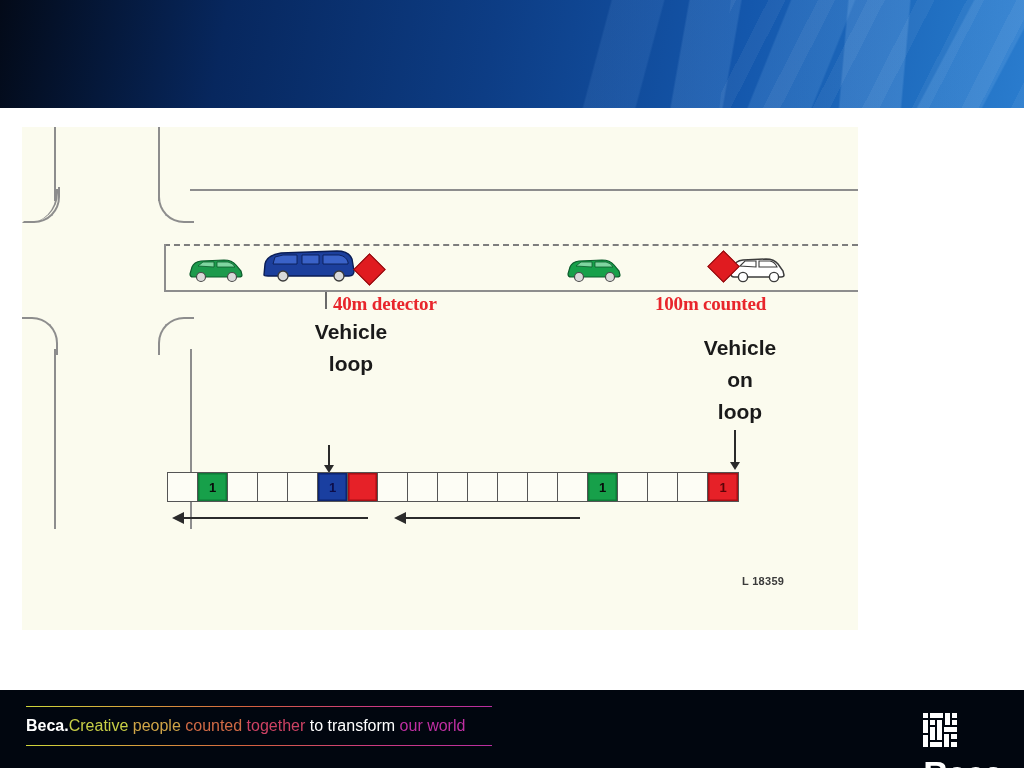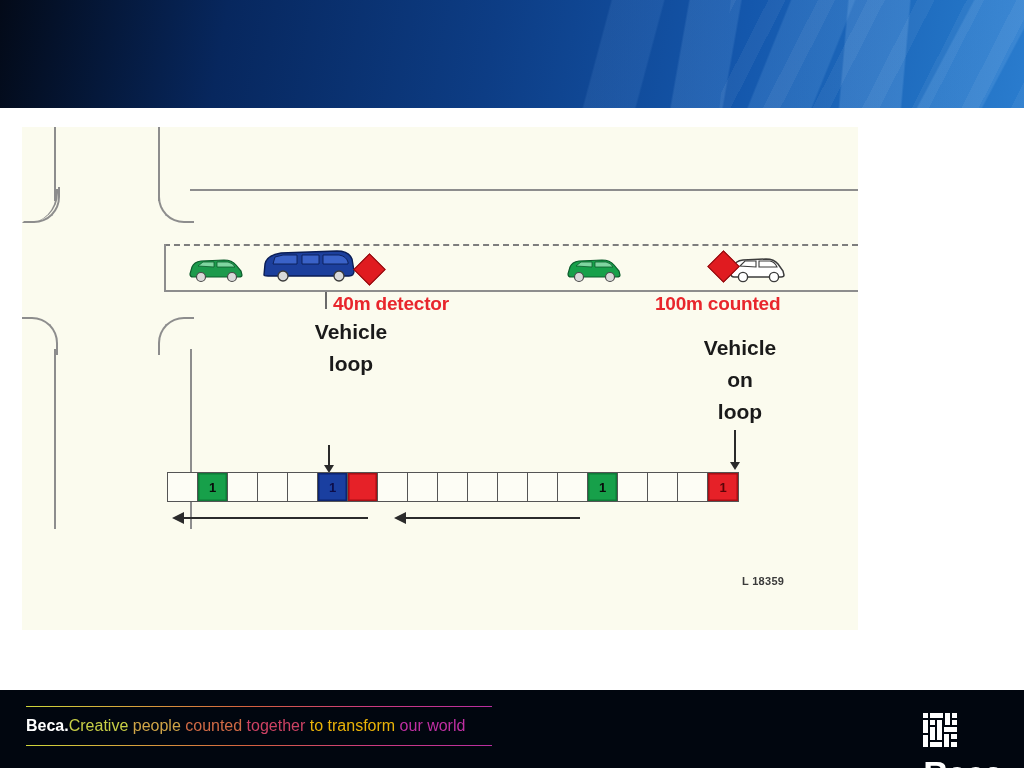--- a/index.html
+++ b/index.html
@@ -112,21 +112,21 @@
     border: 1.5px solid #8d0d10;
     transform: rotate(45deg);
   }
 
   
   .detector-label {
     position: absolute;
     color: #e8262c;
     font-weight: bold;
     font-size: 19px;
-    font-family: Liberation Sans, sans-serif;
+    font-family: Liberation Serif, serif;
     white-space: nowrap;
     letter-spacing: -0.2px;
   }
 
   .tick-mark {
     position: absolute;
     width: 2px;
     background: #6a6a6a;
   }
 
@@ -247,21 +247,21 @@
     line-height: 1;
   }
   .tagline .brand {
     color: #ffffff;
     font-weight: bold;
   }
   .tagline .t1 { color: #c8cf46; }
   .tagline .t2 { color: #cfa447; }
   .tagline .t3 { color: #d06a45; }
   .tagline .t4 { color: #cd4263; }
-  .tagline .t5 { color: #eab308; margin-top: 8px; }
+  .tagline .t5 { color: #ffffff; margin-top: 8px; }
   .tagline .t6 { color: #bf2fa2; }
 
   .footer-logo {
     position: absolute;
     right: 22px;
     top: 713px;
     display: flex;
     align-items: flex-start;
     gap: 9px;
     flex-direction: column;

